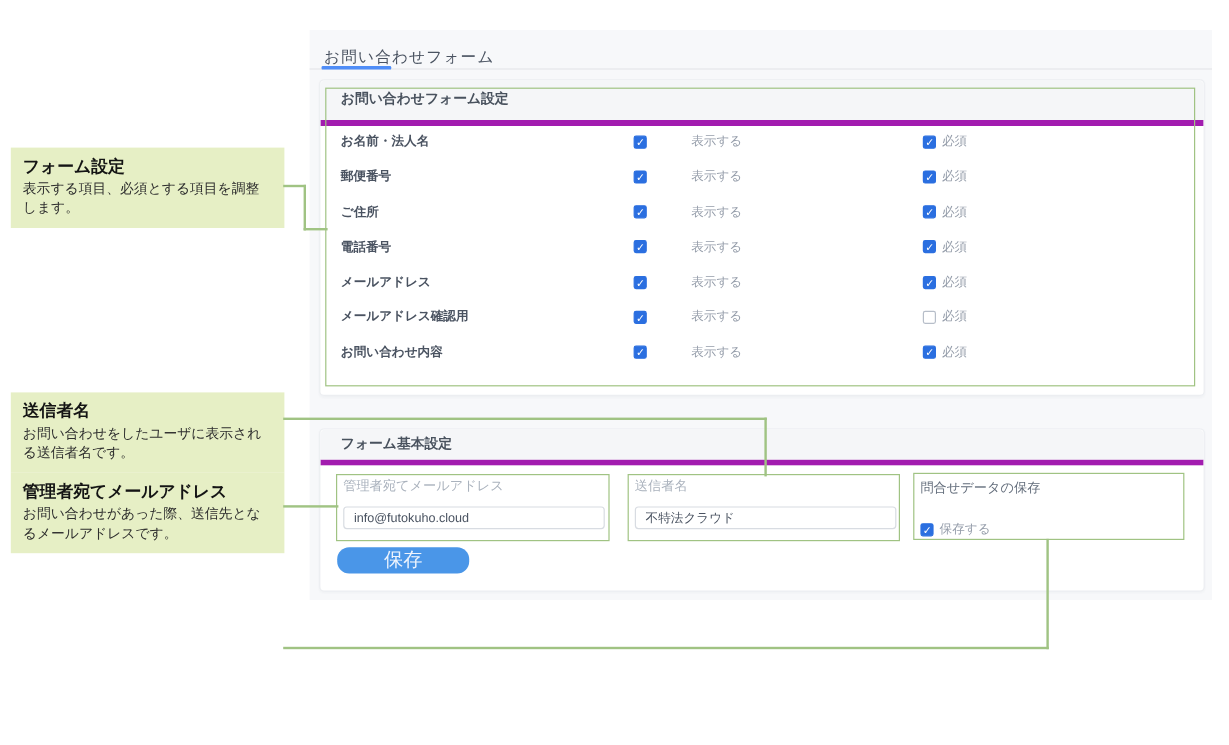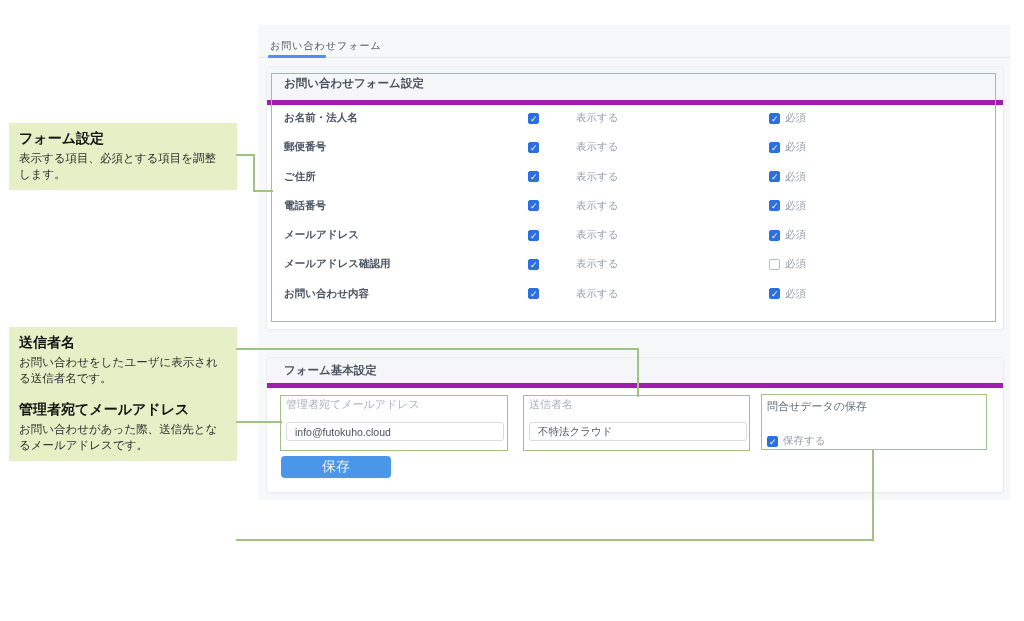--- a/index.html
+++ b/index.html
@@ -10,21 +10,21 @@
   
   .content-area {
     position:absolute; left:258px; top:25px; width:752px; height:475px;
     background:#f7f8fa;
   }
   .tabbar {
     position:absolute; left:258px; top:25px; width:752px; height:32px;
     border-bottom:1px solid #e4e7ea;
   }
   .tab-label {
-    position:absolute; left:12px; top:14px; font-size:10px; color:#4a5361; letter-spacing:1px;
+    position:absolute; left:12px; top:14px; font-size:13px; color:#4a5361; letter-spacing:1px;
   }
   .tab-underline {
     position:absolute; left:10px; top:30px; width:58px; height:3px; background:#4f8df7; border-radius:1px;
   }
   .card {
     position:absolute; background:#fff; border:1px solid #eceef1; border-radius:4px;
     box-shadow:0 1px 2px rgba(60,70,90,0.04); box-sizing:border-box;
   }
   .card1 { left:266px; top:66px; width:738px; height:264px; }
   .card2 { left:266px; top:357px; width:738px; height:136px; }
@@ -55,22 +55,22 @@
   .field-label.dark { color:#646e7c; }
   .text-input {
     position:absolute; width:218px; height:19px; box-sizing:border-box;
     border:1px solid #d8dce2; border-radius:3px; background:#fff;
     font-family:"Liberation Sans","DejaVu Sans",sans-serif;
     font-size:10.5px; color:#4a5361; padding:0 8px; outline:none;
   }
   .cb-inline { position:absolute; display:flex; align-items:center; gap:5px; font-size:10.5px; color:#959daa; }
   .save-btn {
     position:absolute; left:14px; top:98px; width:110px; height:22px;
-    background:#4a96e8; border:none; border-radius:4px; color:#eef4fd;
-    font-family:"Liberation Sans","DejaVu Sans",sans-serif; font-size:14px; cursor:pointer;
+    background:#4a96e8; border:none; border-radius:10px; color:#eef4fd;
+    font-family:"Liberation Sans","DejaVu Sans",sans-serif; font-size:16px; cursor:pointer;
   }
   
   .hl-box { position:absolute; border:1.5px solid #a0c383; box-sizing:border-box; pointer-events:none; z-index:5; }
   .ov-panel1 { left:271px; top:73px;  width:725px; height:249px; }
   .ov-field1 { left:280px; top:395px; width:228px; height:56px; }
   .ov-field2 { left:523px; top:395px; width:227px; height:56px; }
   .ov-field3 { left:761px; top:394px; width:226px; height:56px; }
   .conn { position:absolute; background:#a0c383; z-index:5; pointer-events:none; }
   .lA1 { left:236px; top:154px; width:19px;  height:2px; }
   .lA2 { left:253px; top:154px; width:2px;   height:38px; }

